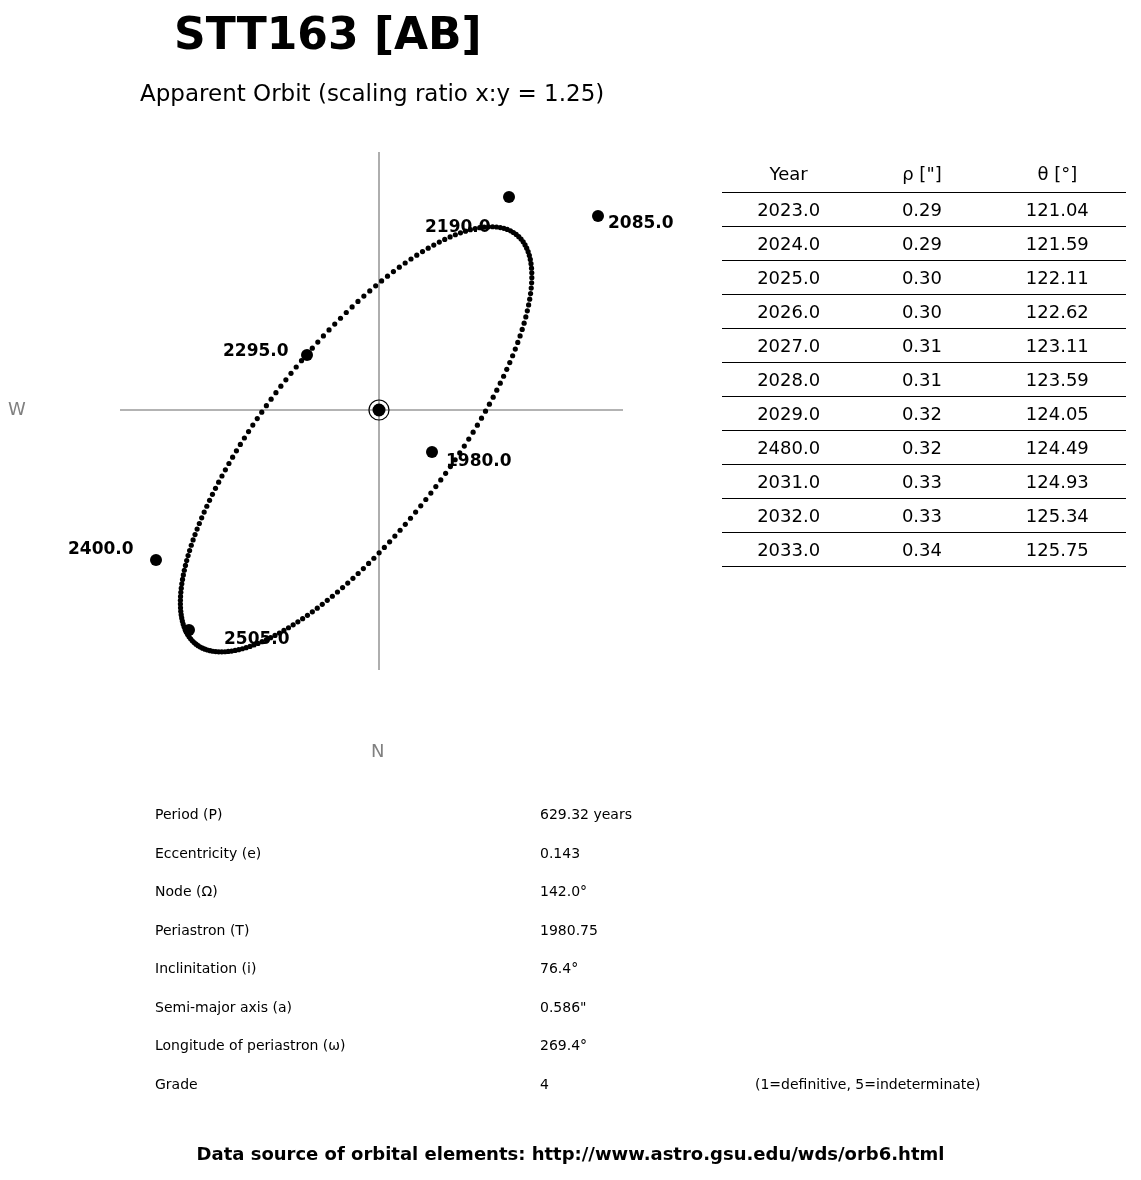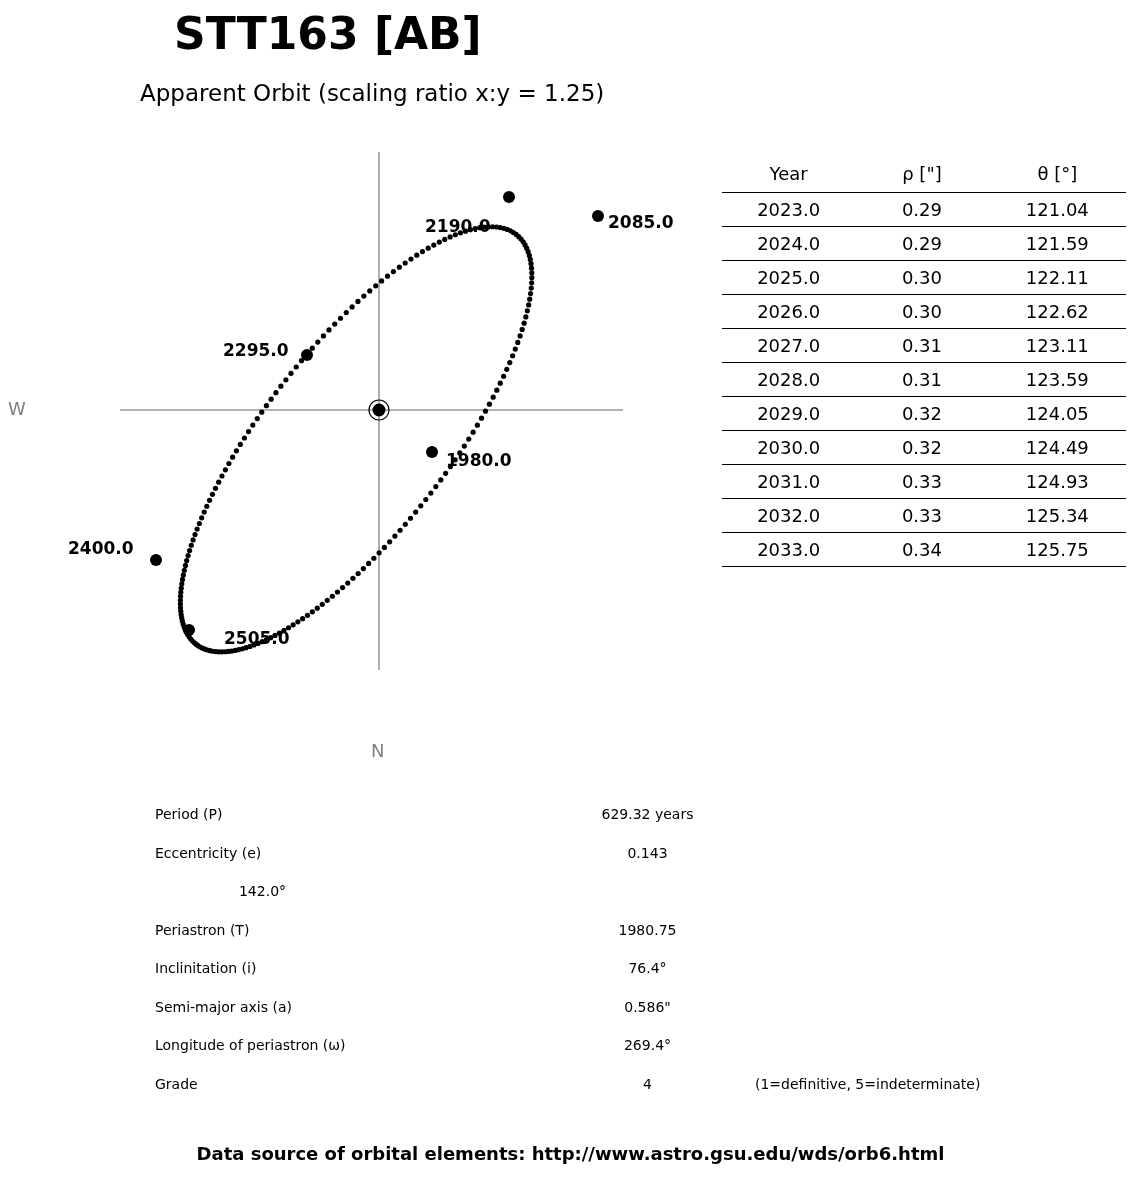--- a/index.html
+++ b/index.html
@@ -89,21 +89,21 @@
     left: 155px;
     top: 795px;
     font-size: 14px;
   }
   #elements .row {
     display: flex;
     align-items: center;
     height: 38.5px;
   }
   #elements .k { width: 385px; }
-  #elements .v { width: 215px; text-align: center; }
+  #elements .v { width: 215px; }
   #elements .note { color: #000; }
 
   
   .footer {
     position: absolute;
     left: 0;
     top: 1143px;
     width: 1141px;
     text-align: center;
     font-size: 18px;
@@ -388,21 +388,21 @@
         <td class="c0">2028.0</td>
         <td class="c1">0.31</td>
         <td class="c2">123.59</td>
       </tr>
       <tr>
         <td class="c0">2029.0</td>
         <td class="c1">0.32</td>
         <td class="c2">124.05</td>
       </tr>
       <tr>
-        <td class="c0">2030.0</td>
+        <td class="c0">2480.0</td>
         <td class="c1">0.32</td>
         <td class="c2">124.49</td>
       </tr>
       <tr>
         <td class="c0">2031.0</td>
         <td class="c1">0.33</td>
         <td class="c2">124.93</td>
       </tr>
       <tr>
         <td class="c0">2032.0</td>
@@ -422,20 +422,21 @@
       <div class="k">Period (P)</div>
       <div class="v">629.32 years</div>
       <div class="note"></div>
     </div>
     <div class="row">
       <div class="k">Eccentricity (e)</div>
       <div class="v">0.143</div>
       <div class="note"></div>
     </div>
     <div class="row">
+      <div class="k">Node (Ω)</div>
       <div class="v">142.0°</div>
       <div class="note"></div>
     </div>
     <div class="row">
       <div class="k">Periastron (T)</div>
       <div class="v">1980.75</div>
       <div class="note"></div>
     </div>
     <div class="row">
       <div class="k">Inclinitation (i)</div>

